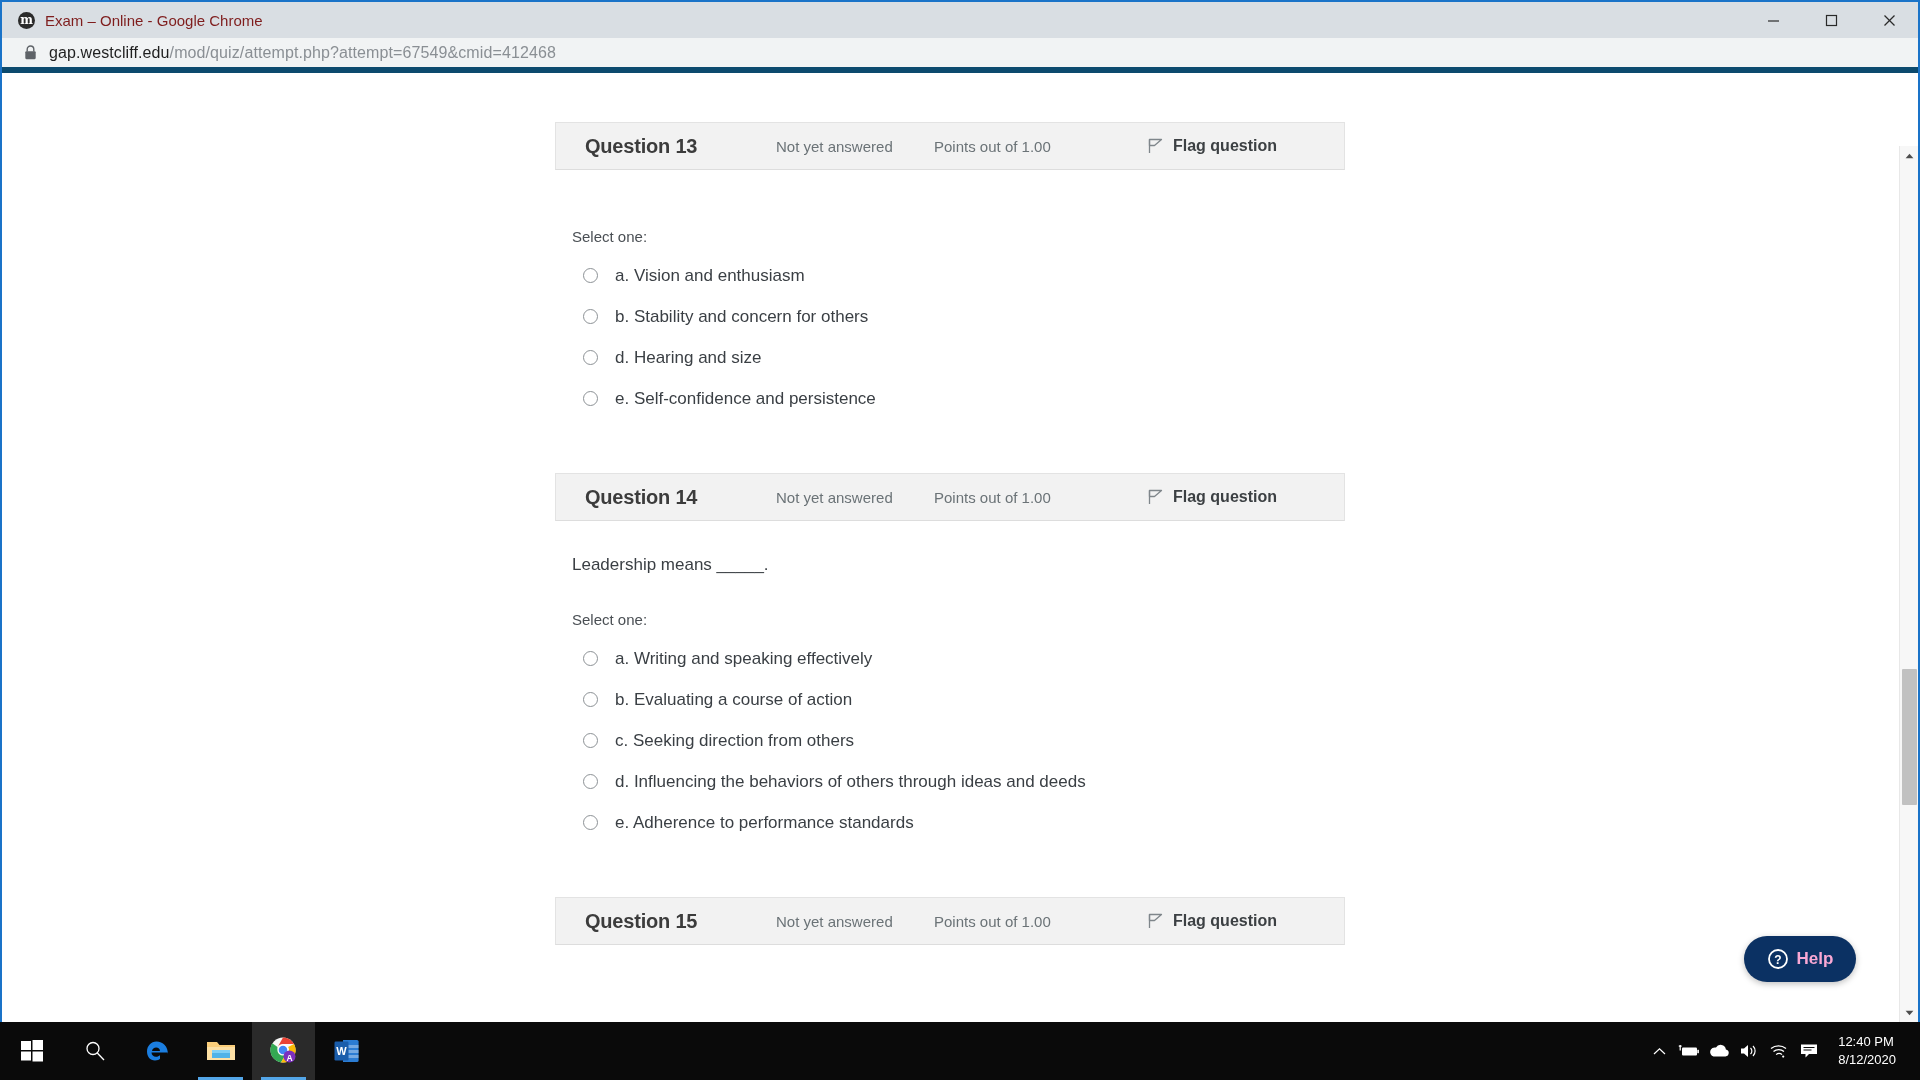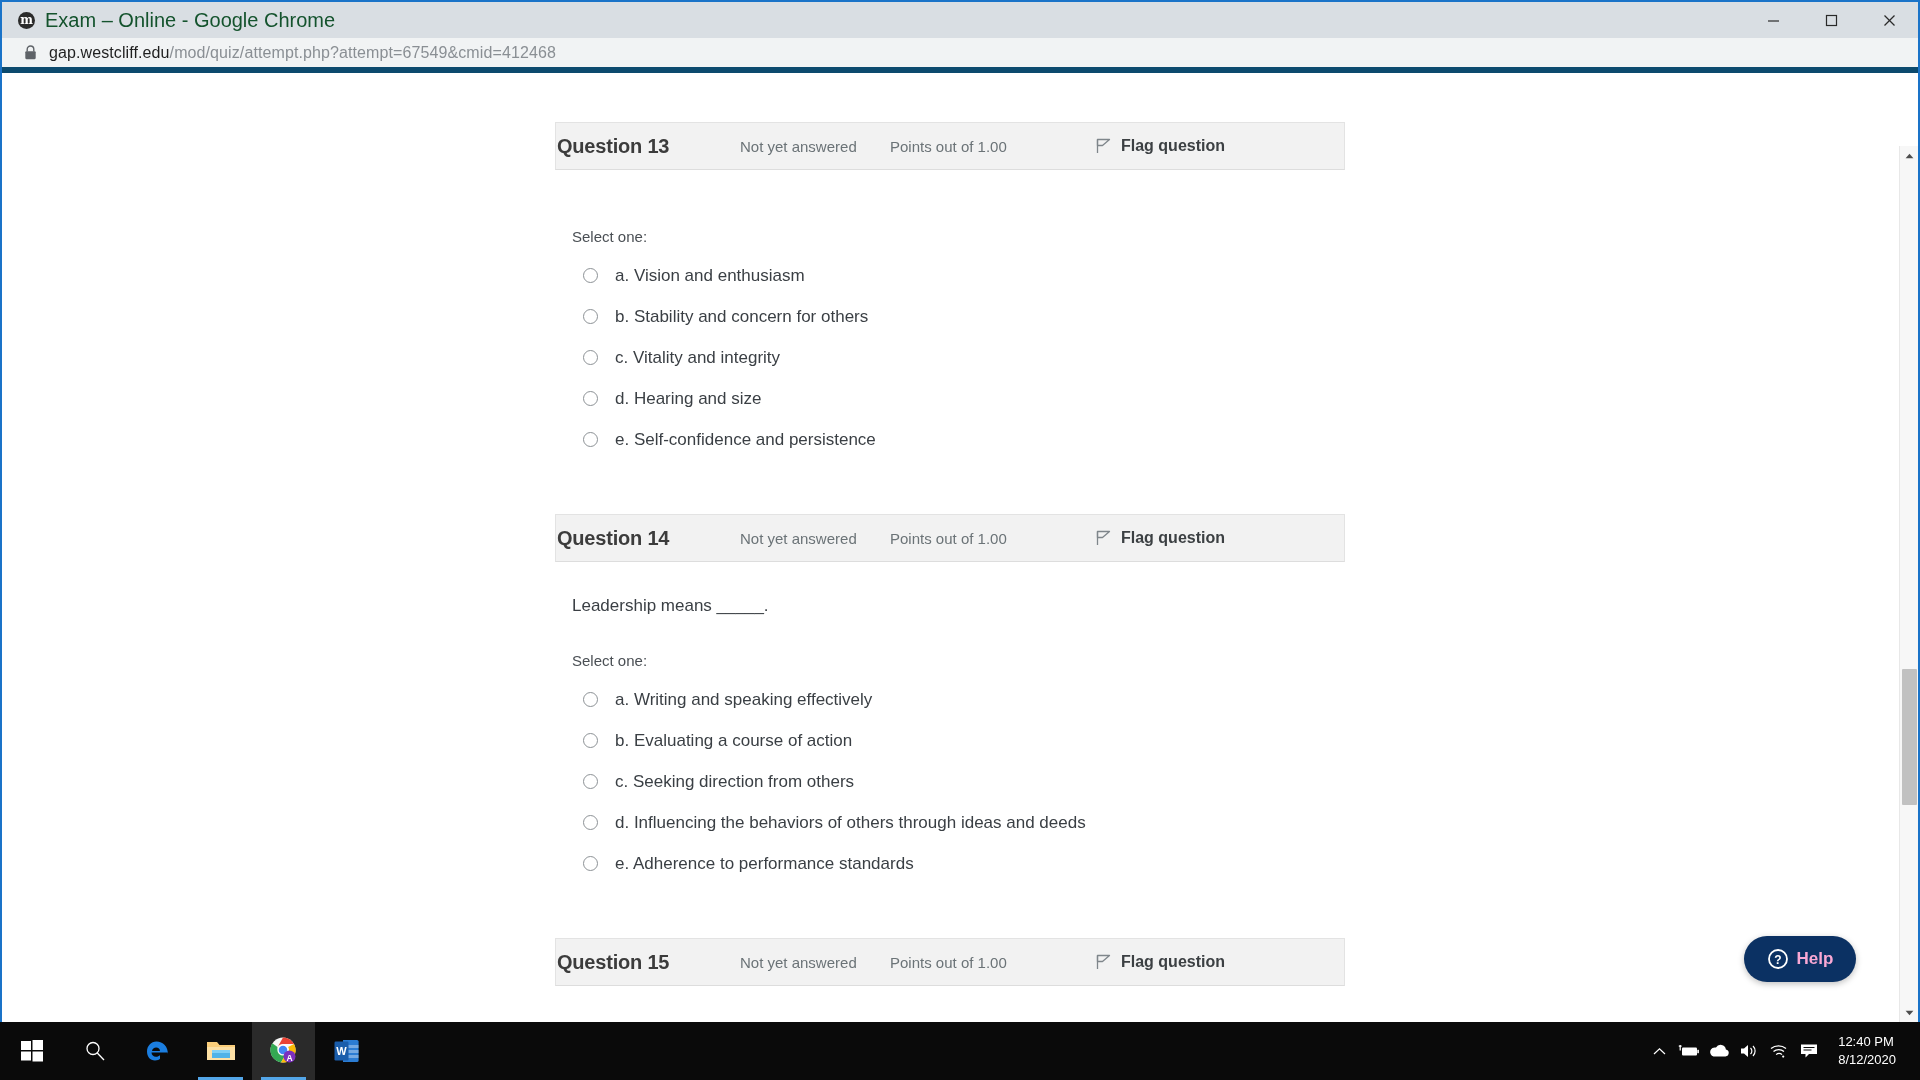--- a/index.html
+++ b/index.html
@@ -23,21 +23,21 @@
     display: flex; align-items: center;
   }
   .favicon {
     width: 17px; height: 17px; border-radius: 50%;
     background: #2b2b2b; margin-left: 16px; margin-right: 10px;
     color: #fff; font-size: 12px; font-weight: bold;
     display: flex; align-items: center; justify-content: center;
     font-family: "DejaVu Serif", serif; line-height: 1; flex: none;
   }
   .title-text {
-    font-size: 20px; color: #14532d; white-space: nowrap;
+    font-size: 15px; color: #7f1d1d; white-space: nowrap;
   }
   .win-controls {
     position: absolute; right: 0; top: 0; height: 36px; display: flex;
   }
   .win-btn {
     width: 58px; height: 36px; display: flex;
     align-items: center; justify-content: center;
     color: #2a2a2a;
   }
   .win-btn svg { display: block; }
@@ -64,21 +64,22 @@
 
   .question {
     margin-bottom: 0;
   }
   .q-header {
     background: #f2f2f2;
     border: 1px solid #e3e3e3;
     border-bottom: 1px solid #dddddd;
     height: 48px;
     display: flex; align-items: center;
-    padding-left: 1px;
+    padding-left: 29px;
+    gap: 8px;
   }
   .q-number {
     font-size: 20px; font-weight: bold; color: #3c3c3c;
     width: 183px; letter-spacing: -0.2px;
   }
   .q-state {
     font-size: 15px; color: #6b7377; width: 150px;
   }
   .q-points {
     font-size: 15px; color: #6b7377; width: 205px;
@@ -231,24 +232,20 @@
           <div class="q-body">
             <div class="q-selectone">Select one:</div>
             <ul class="q-options">
               <li class="q-option">
                 <span class="radio"></span>
                 <span class="opt-label">a. Vision and enthusiasm</span>
               </li>
               <li class="q-option">
                 <span class="radio"></span>
                 <span class="opt-label">b. Stability and concern for others</span>
-              </li>
-              <li class="q-option">
-                <span class="radio"></span>
-                <span class="opt-label">c. Vitality and integrity</span>
               </li>
               <li class="q-option">
                 <span class="radio"></span>
                 <span class="opt-label">d. Hearing and size</span>
               </li>
               <li class="q-option">
                 <span class="radio"></span>
                 <span class="opt-label">e. Self-confidence and persistence</span>
               </li>
             </ul>

